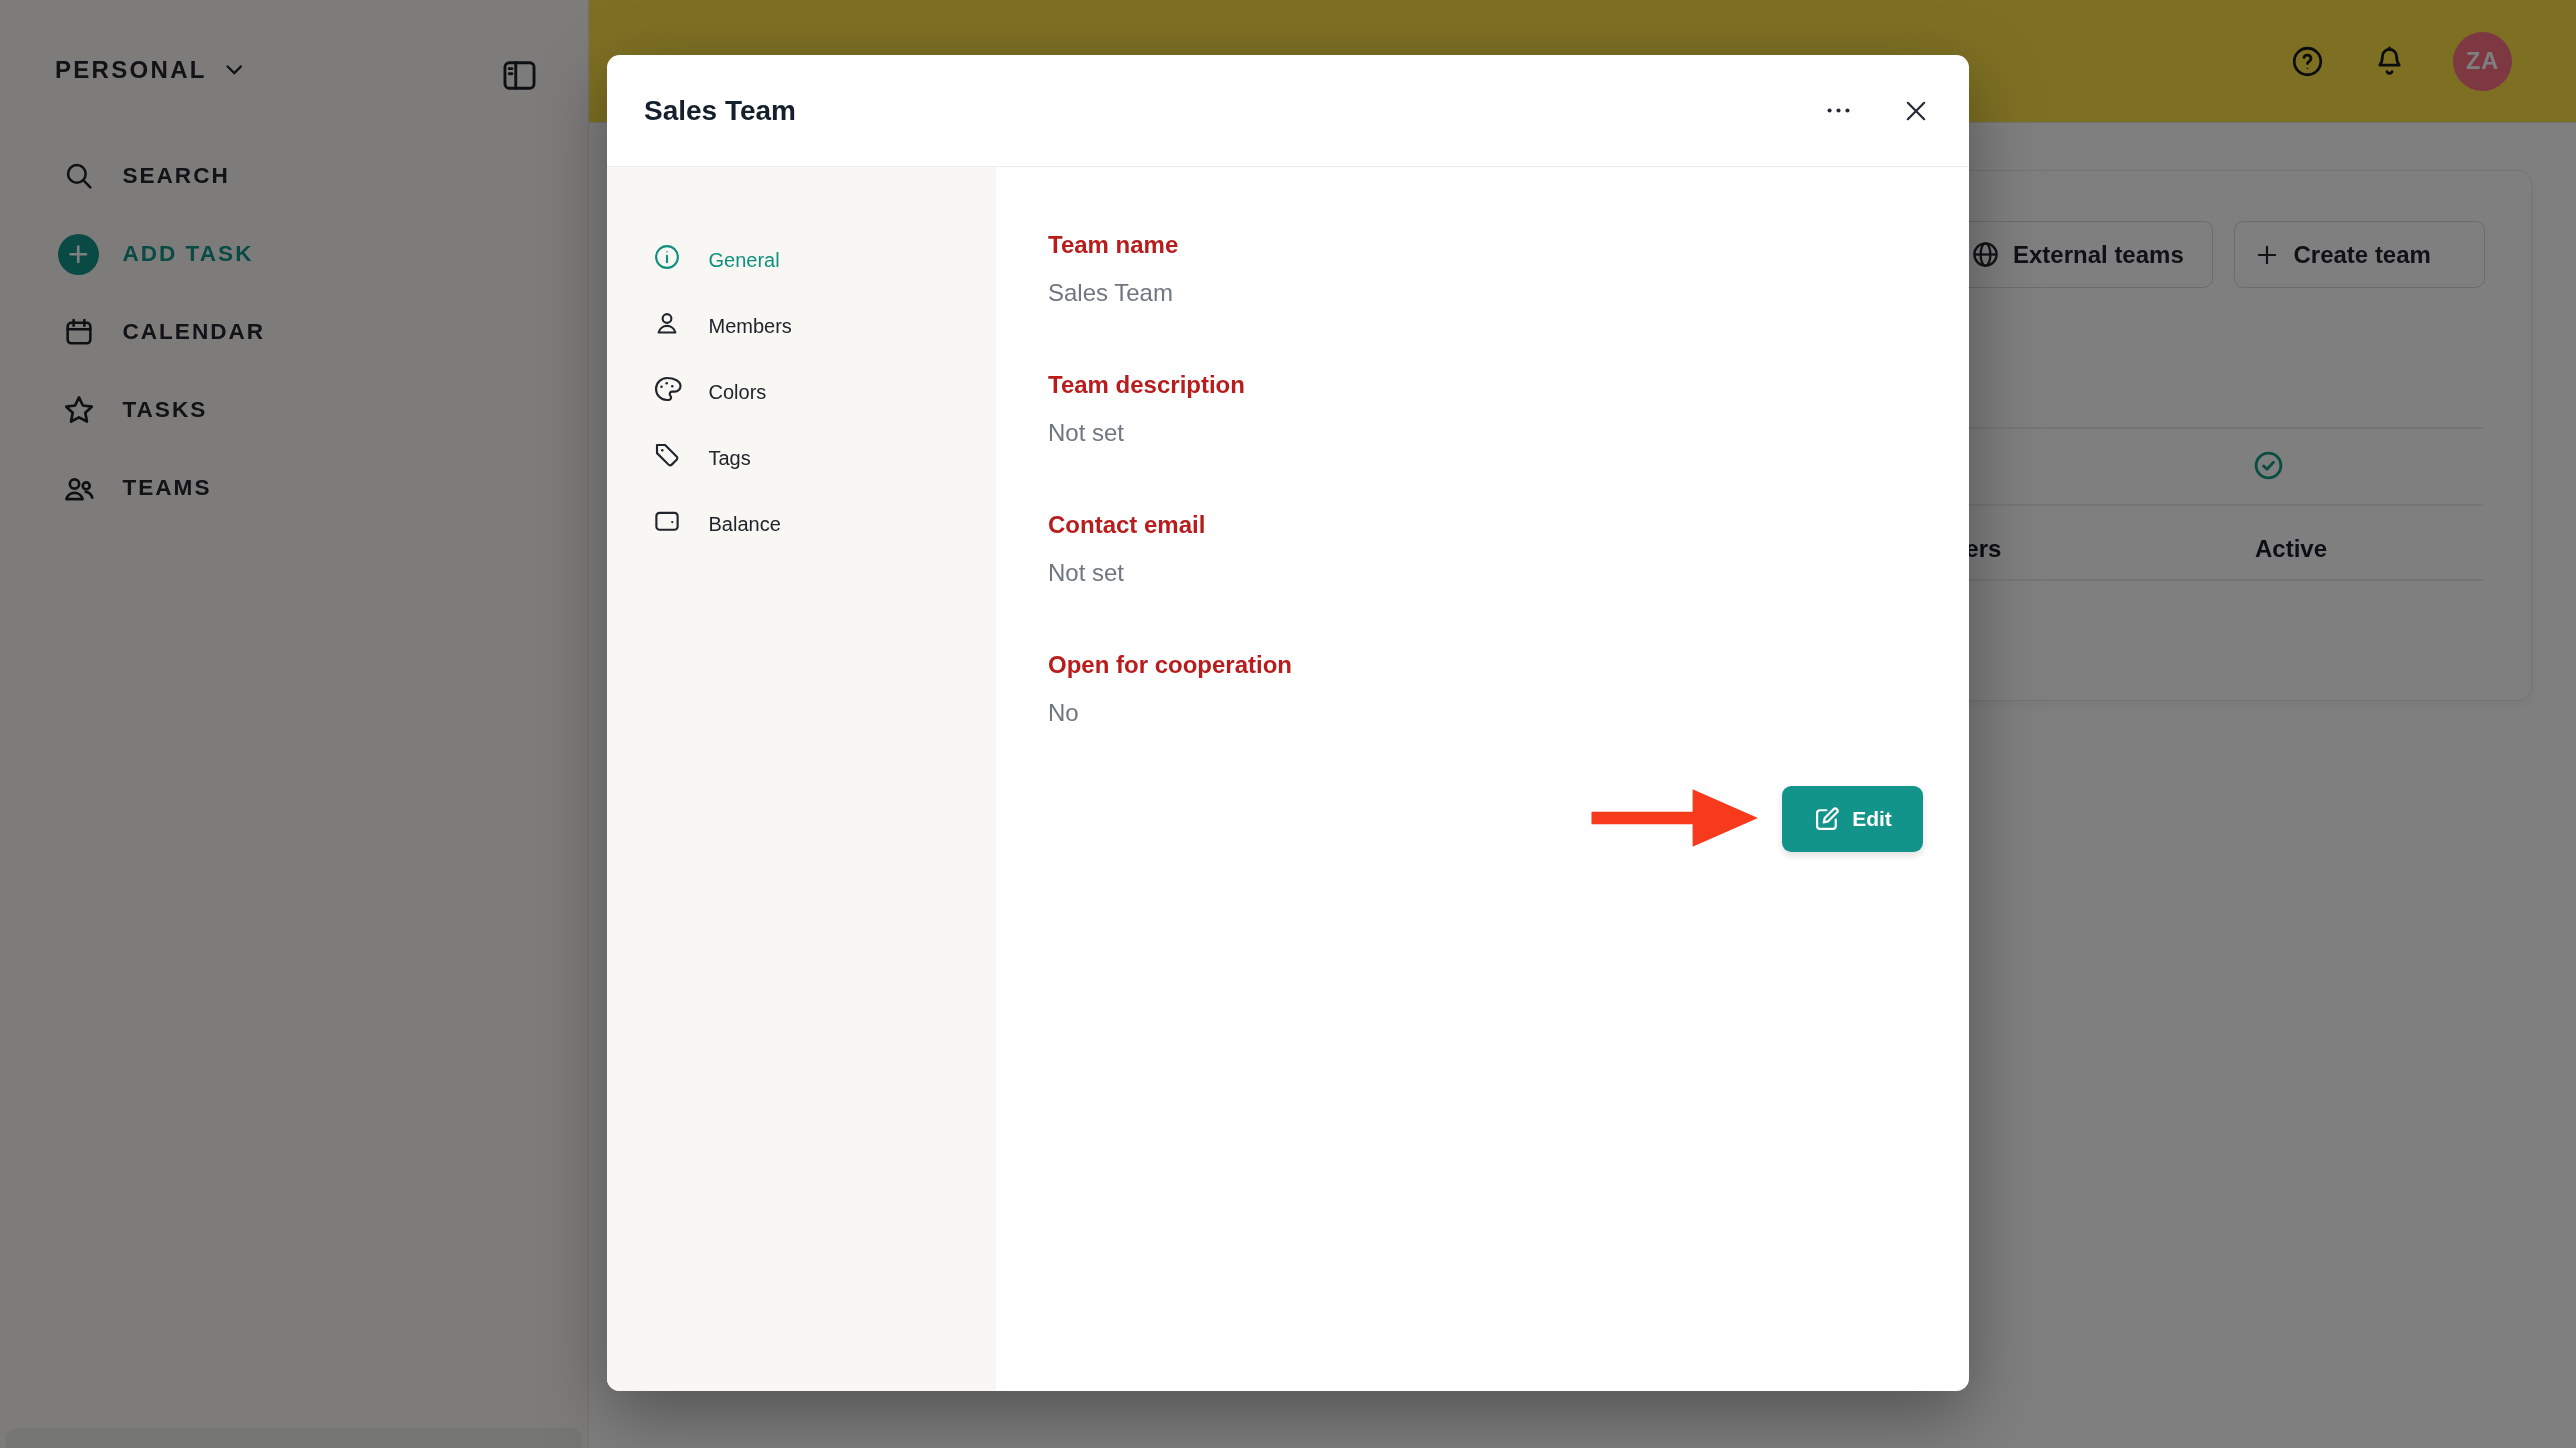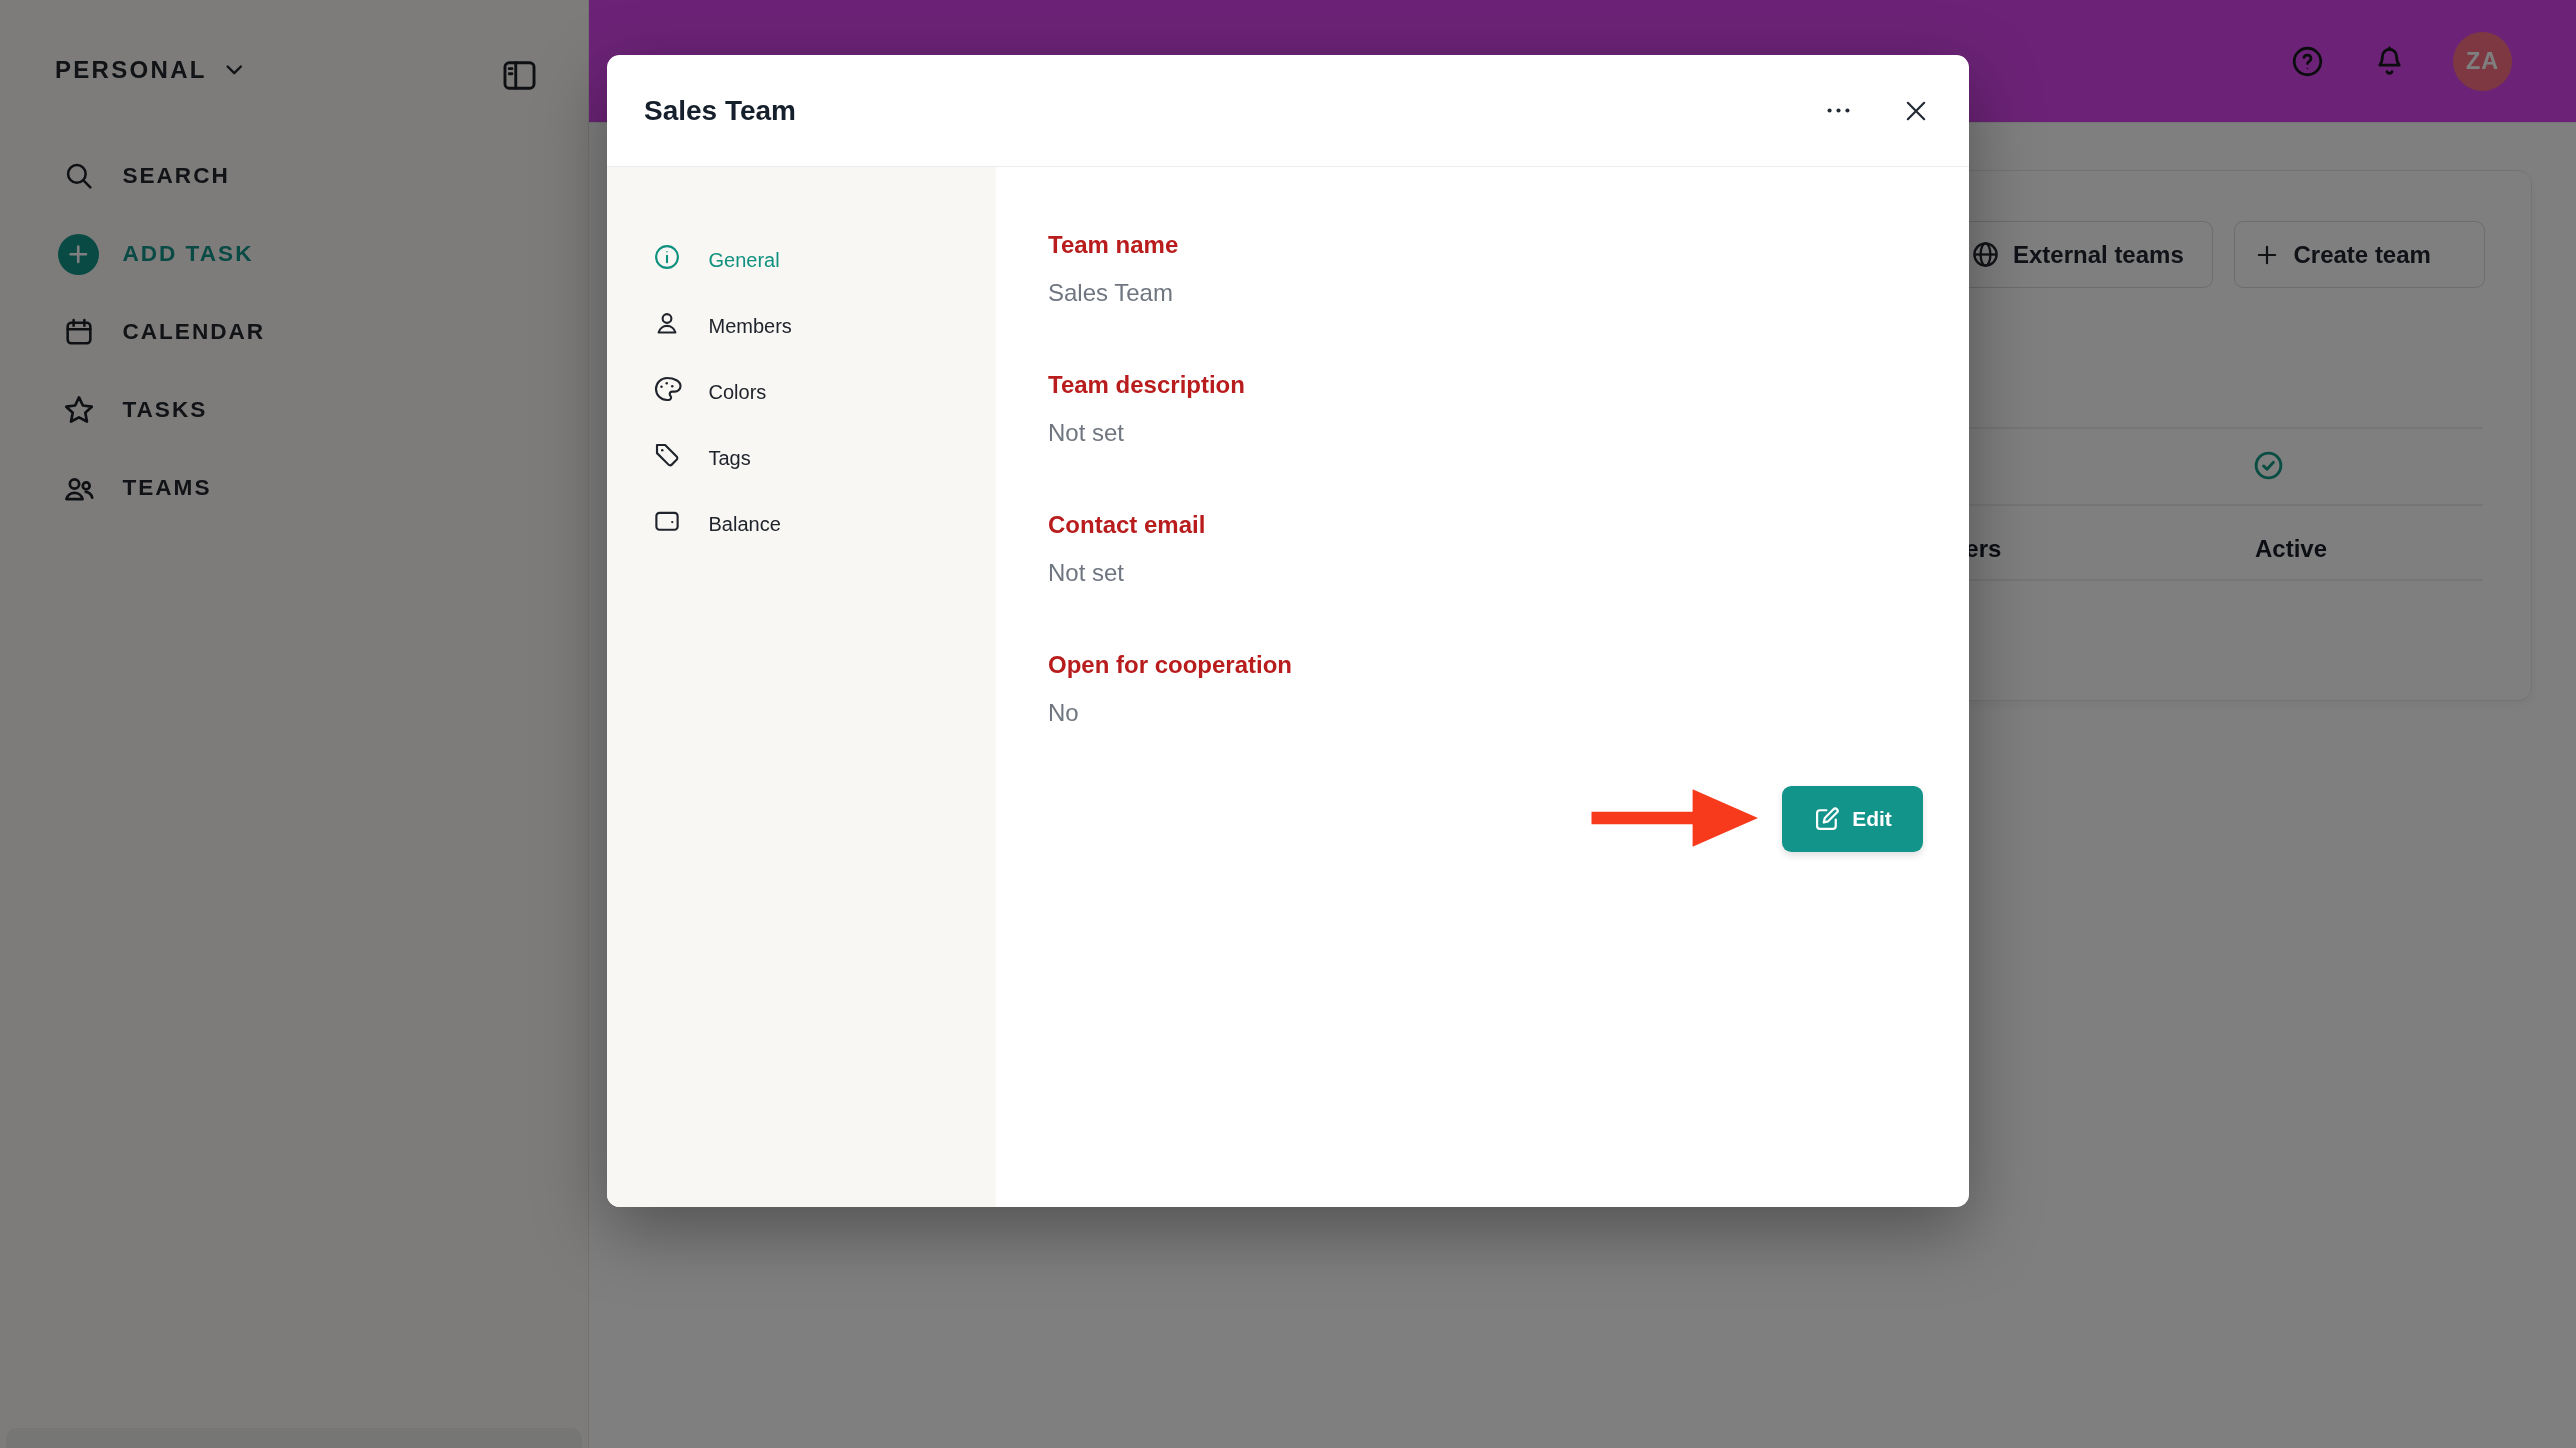--- a/index.html
+++ b/index.html
@@ -21,21 +21,21 @@
   .panel-toggle{position:absolute;left:496px;top:52px;width:47px;height:47px;display:flex;align-items:center;justify-content:center;color:#1d2127;}
   .nav{position:absolute;left:0;top:137px;width:100%;}
   .nav-item{height:78px;display:flex;align-items:center;padding-left:58px;color:#1d2127;}
   .nav-item .ic{width:41px;display:flex;justify-content:center;}
   .nav-label{margin-left:23.4px;font-size:22.6px;font-weight:700;letter-spacing:2px;color:#23272e;}
   .nav-item.accent .nav-label{color:#12948a;}
   .plus-badge{width:41px;height:41px;border-radius:50%;background:#12948a;display:flex;align-items:center;justify-content:center;color:#ffffff;}
   .sidebar-bottom-rect{position:absolute;left:6.2px;top:1428px;width:576px;height:44px;border-radius:11px;background:#edece8;}
 
   .topbar{
-    position:absolute;left:589px;top:0;width:1987px;height:123px;background:#d946ef;
+    position:absolute;left:589px;top:0;width:1987px;height:123px;background:#fde047;
     border-bottom:1.6px solid #ebebeb;box-sizing:border-box;
   }
   .topbar-icons{position:absolute;right:64px;top:0;height:123px;display:flex;align-items:center;gap:45px;}
   .tb-icon{color:#17191d;}
   .avatar{width:59px;height:59px;border-radius:50%;background:#fb7185;display:flex;align-items:center;justify-content:center;
     color:#ffffff;font-size:23.4px;font-weight:700;letter-spacing:0.8px;}
 
   .teams-card{
     position:absolute;left:648px;top:170px;width:1884px;height:531px;background:#ffffff;
     border:1.6px solid #e9e9e9;border-radius:14px;box-sizing:border-box;
@@ -56,21 +56,21 @@
   .line-1{top:256px;}
   .line-2{top:333px;}
   .line-3{top:408px;}
   .row-check{position:absolute;left:1603px;top:278px;color:#149a87;}
 
   
   .overlay{position:absolute;left:0;top:0;width:2576px;height:1448px;background:rgba(0,0,0,0.5);z-index:10;}
 
   
   .modal{
-    position:absolute;left:607px;top:55px;width:1362px;height:1152px;background:#ffffff;border-radius:12.5px;
+    position:absolute;left:607px;top:55px;width:1362px;height:1336px;background:#ffffff;border-radius:12.5px;
     z-index:20;box-shadow:0 23.4px 70px rgba(0,0,0,0.35);overflow:hidden;
   }
   .modal-header{position:relative;height:112px;border-bottom:1.6px solid #ececec;box-sizing:border-box;}
   .modal-title{position:absolute;left:37px;top:0;height:111px;display:flex;align-items:center;
     font-size:28px;font-weight:600;color:#16202c;}
   .modal-header-actions{position:absolute;right:31px;top:0;height:111px;display:flex;align-items:center;gap:34px;}
   .icon-btn{width:44px;height:44px;display:flex;align-items:center;justify-content:center;color:#242a35;cursor:pointer;}
   .modal-body{position:absolute;left:0;top:112px;right:0;bottom:0;display:flex;}
   .tab-rail{width:389px;background:#f8f7f3;padding-top:39px;box-sizing:border-box;flex:none;}
   .tab-item{height:66px;display:flex;align-items:flex-end;padding-left:45px;color:#20242c;font-size:20px;font-weight:500;cursor:pointer;}

